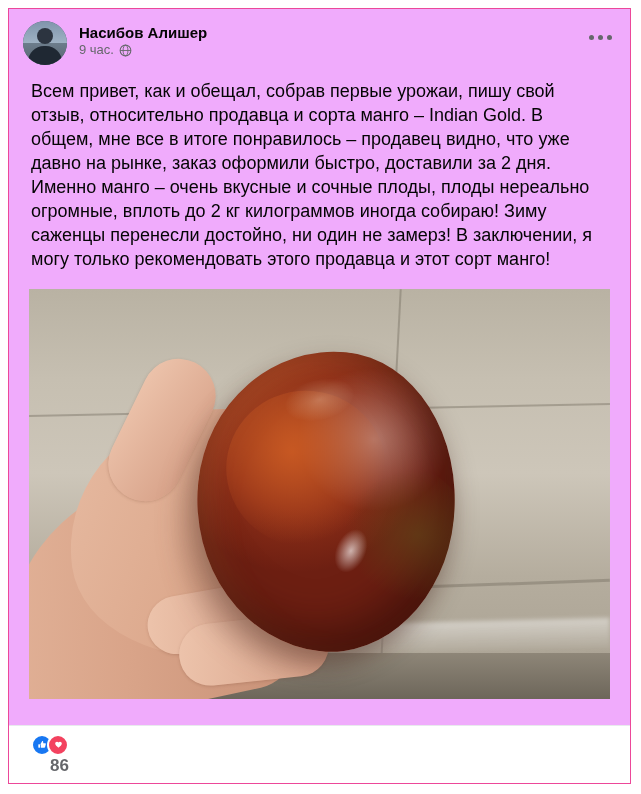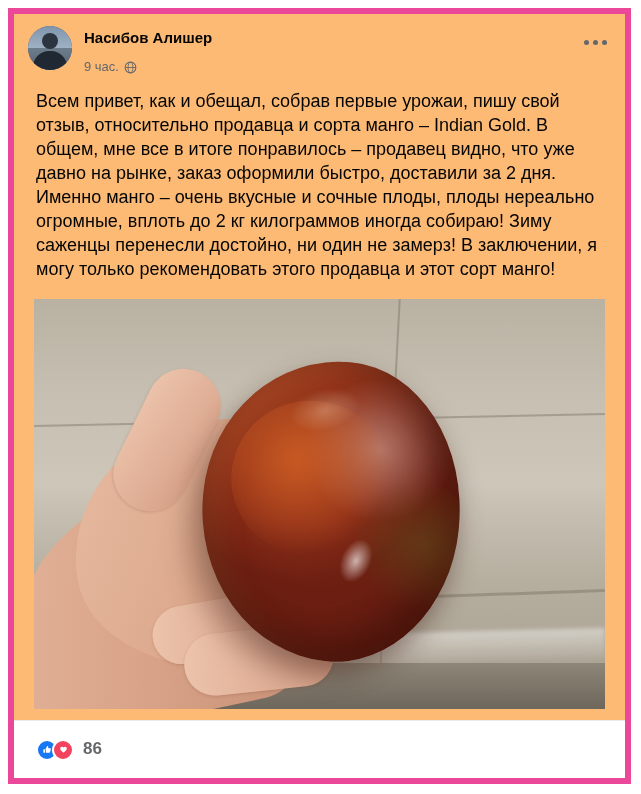--- a/index.html
+++ b/index.html
@@ -12,22 +12,22 @@
     height: 794px;
     font-family: "Liberation Sans", sans-serif;
     overflow: hidden;
   }
   .frame {
     position: absolute;
     left: 8px;
     top: 8px;
     width: 623px;
     height: 776px;
-    background: #fdba74;
-    border: 6px solid #ec4899;
+    background: #f0abfc;
+    border: 1px solid #ec4899;
     box-sizing: border-box;
     overflow: hidden;
   }
   
   .post-header {
     display: flex;
     align-items: flex-start;
     padding: 12px 14px 4px 14px;
     position: relative;
   }
@@ -77,21 +77,21 @@
   }
   .author {
     font-size: 15px;
     font-weight: bold;
     color: #050505;
     line-height: 19px;
   }
   .meta {
     display: flex;
     align-items: center;
-    margin-top: 12px;
+    margin-top: 0;
   }
   .meta-time {
     font-size: 13px;
     color: #65676b;
     line-height: 16px;
   }
   .globe-icon {
     margin-left: 5px;
     width: 13px;
     height: 13px;
@@ -264,21 +264,22 @@
     display: flex;
     align-items: center;
     justify-content: space-between;
     padding: 0 22px;
     box-sizing: border-box;
     border-top: 1px solid #e8eaed;
     background: #fff;
   }
   .reactions {
     display: flex;
-    align-items: flex-start;
+    align-items: flex-end;
+    flex-direction: column;
   }
   .reaction-pill {
     display: flex;
     align-items: center;
   }
   .r-icon {
     width: 22px;
     height: 22px;
     border-radius: 50%;
     border: 2px solid #fff;

